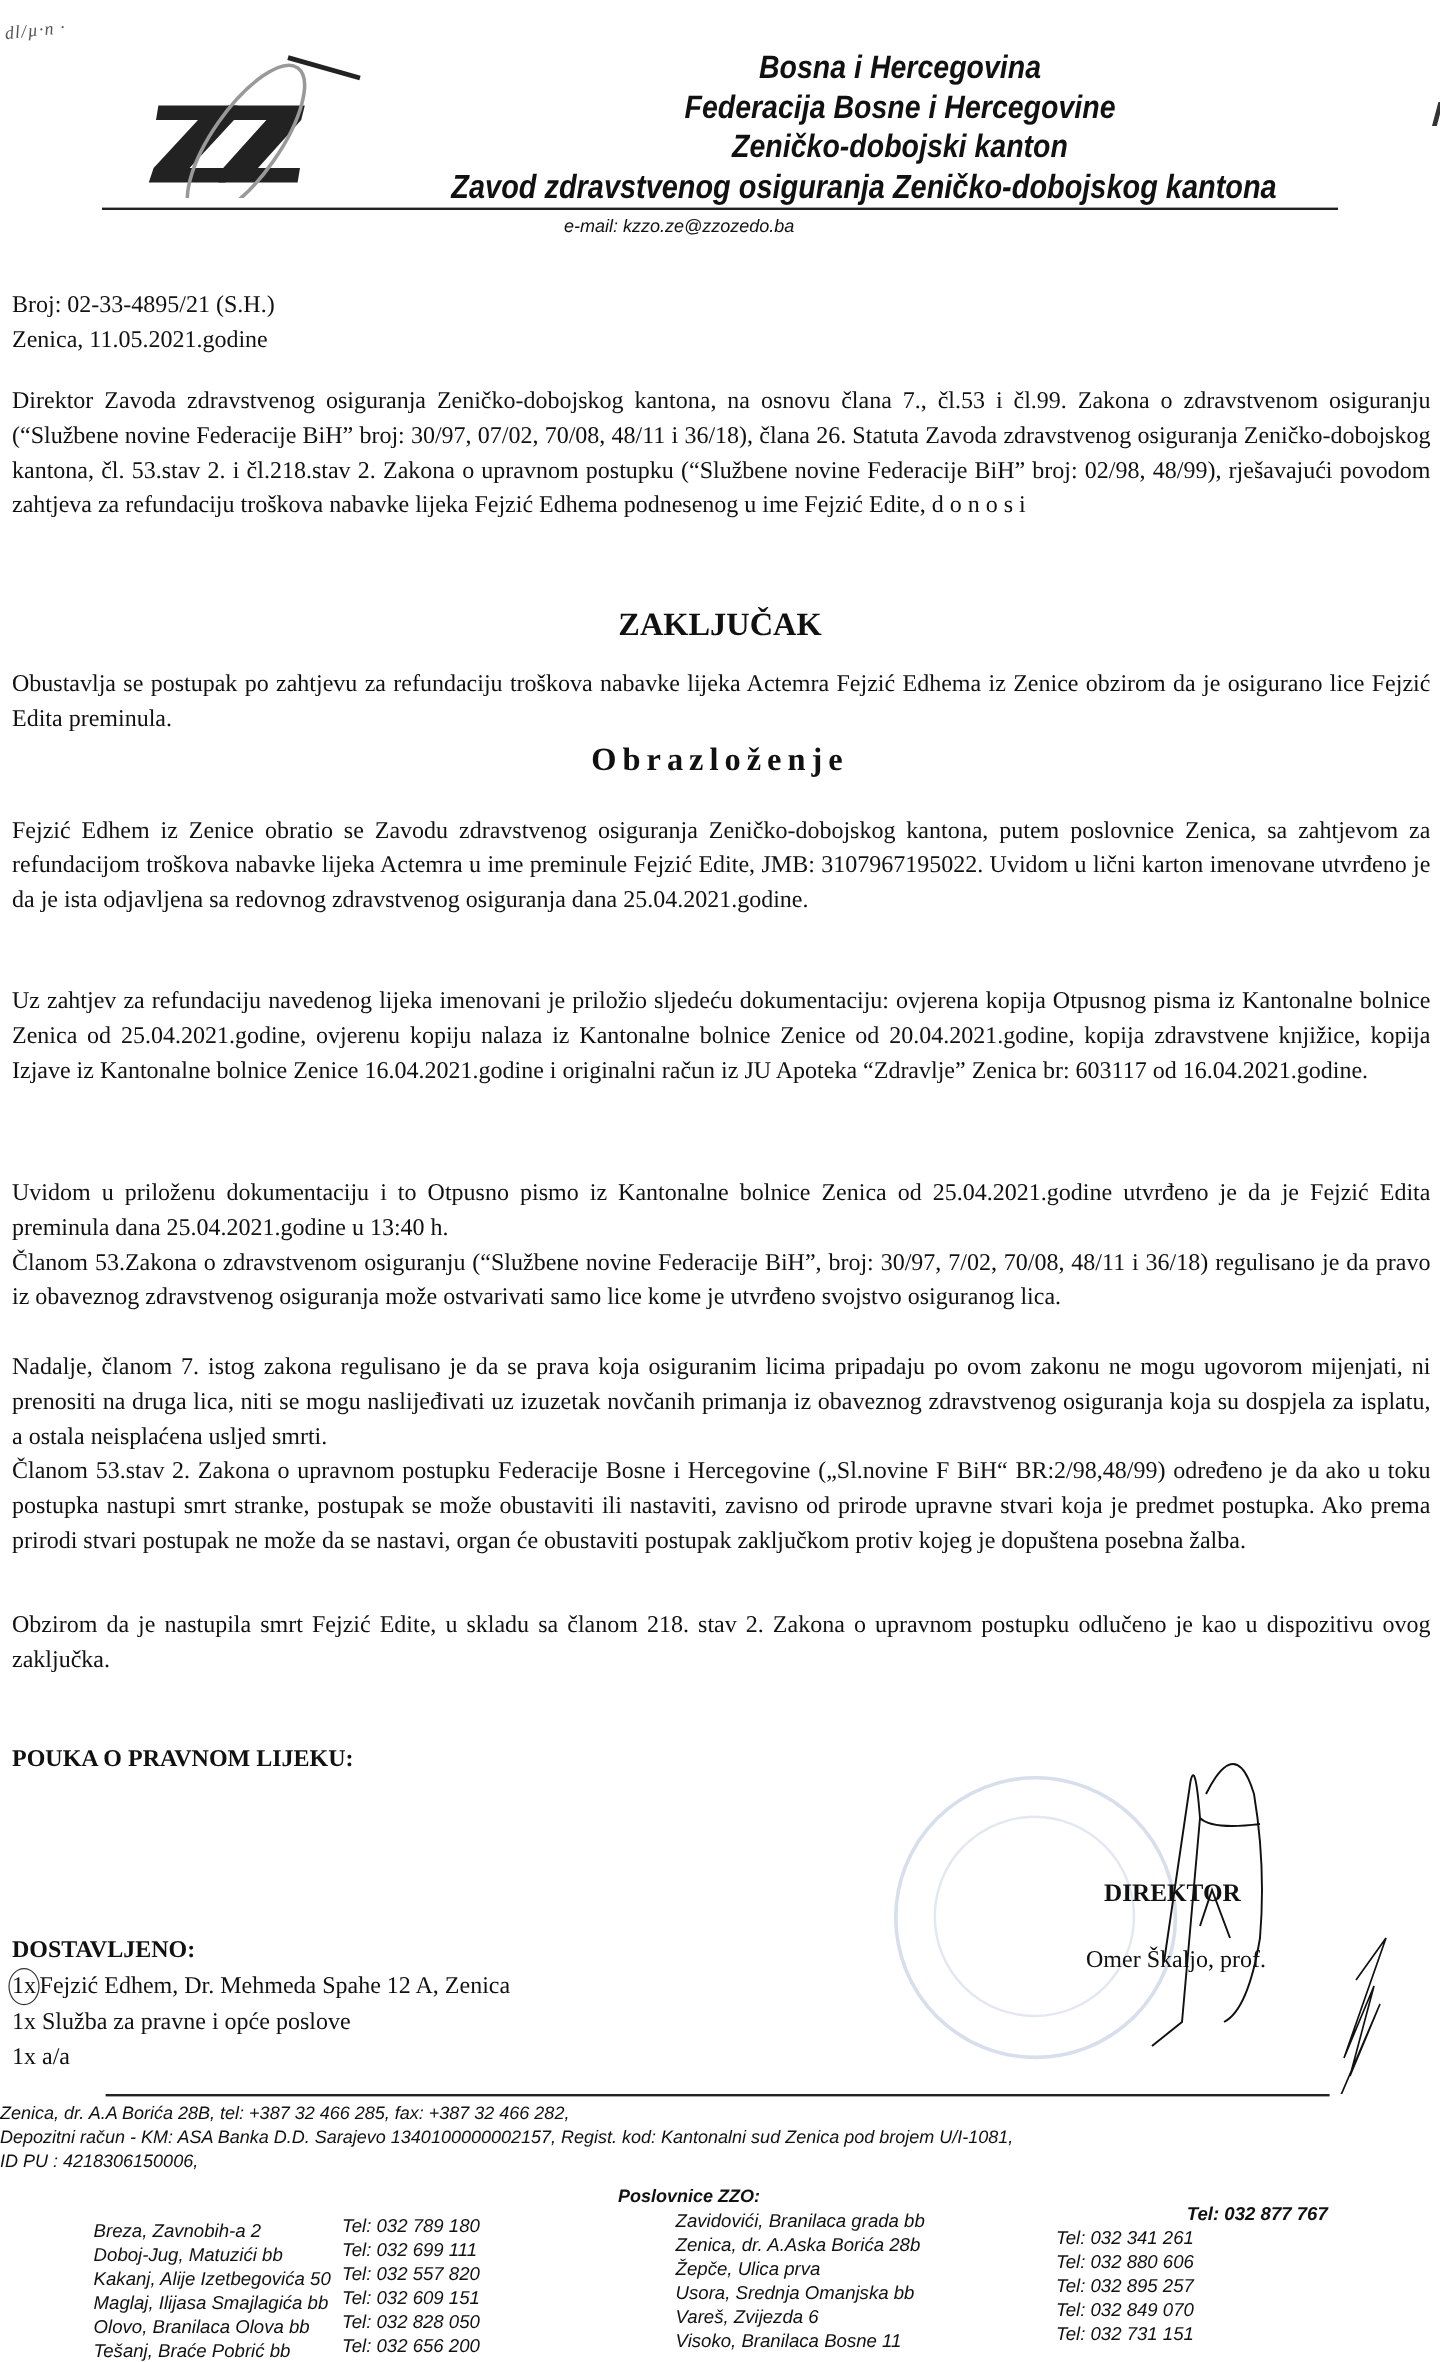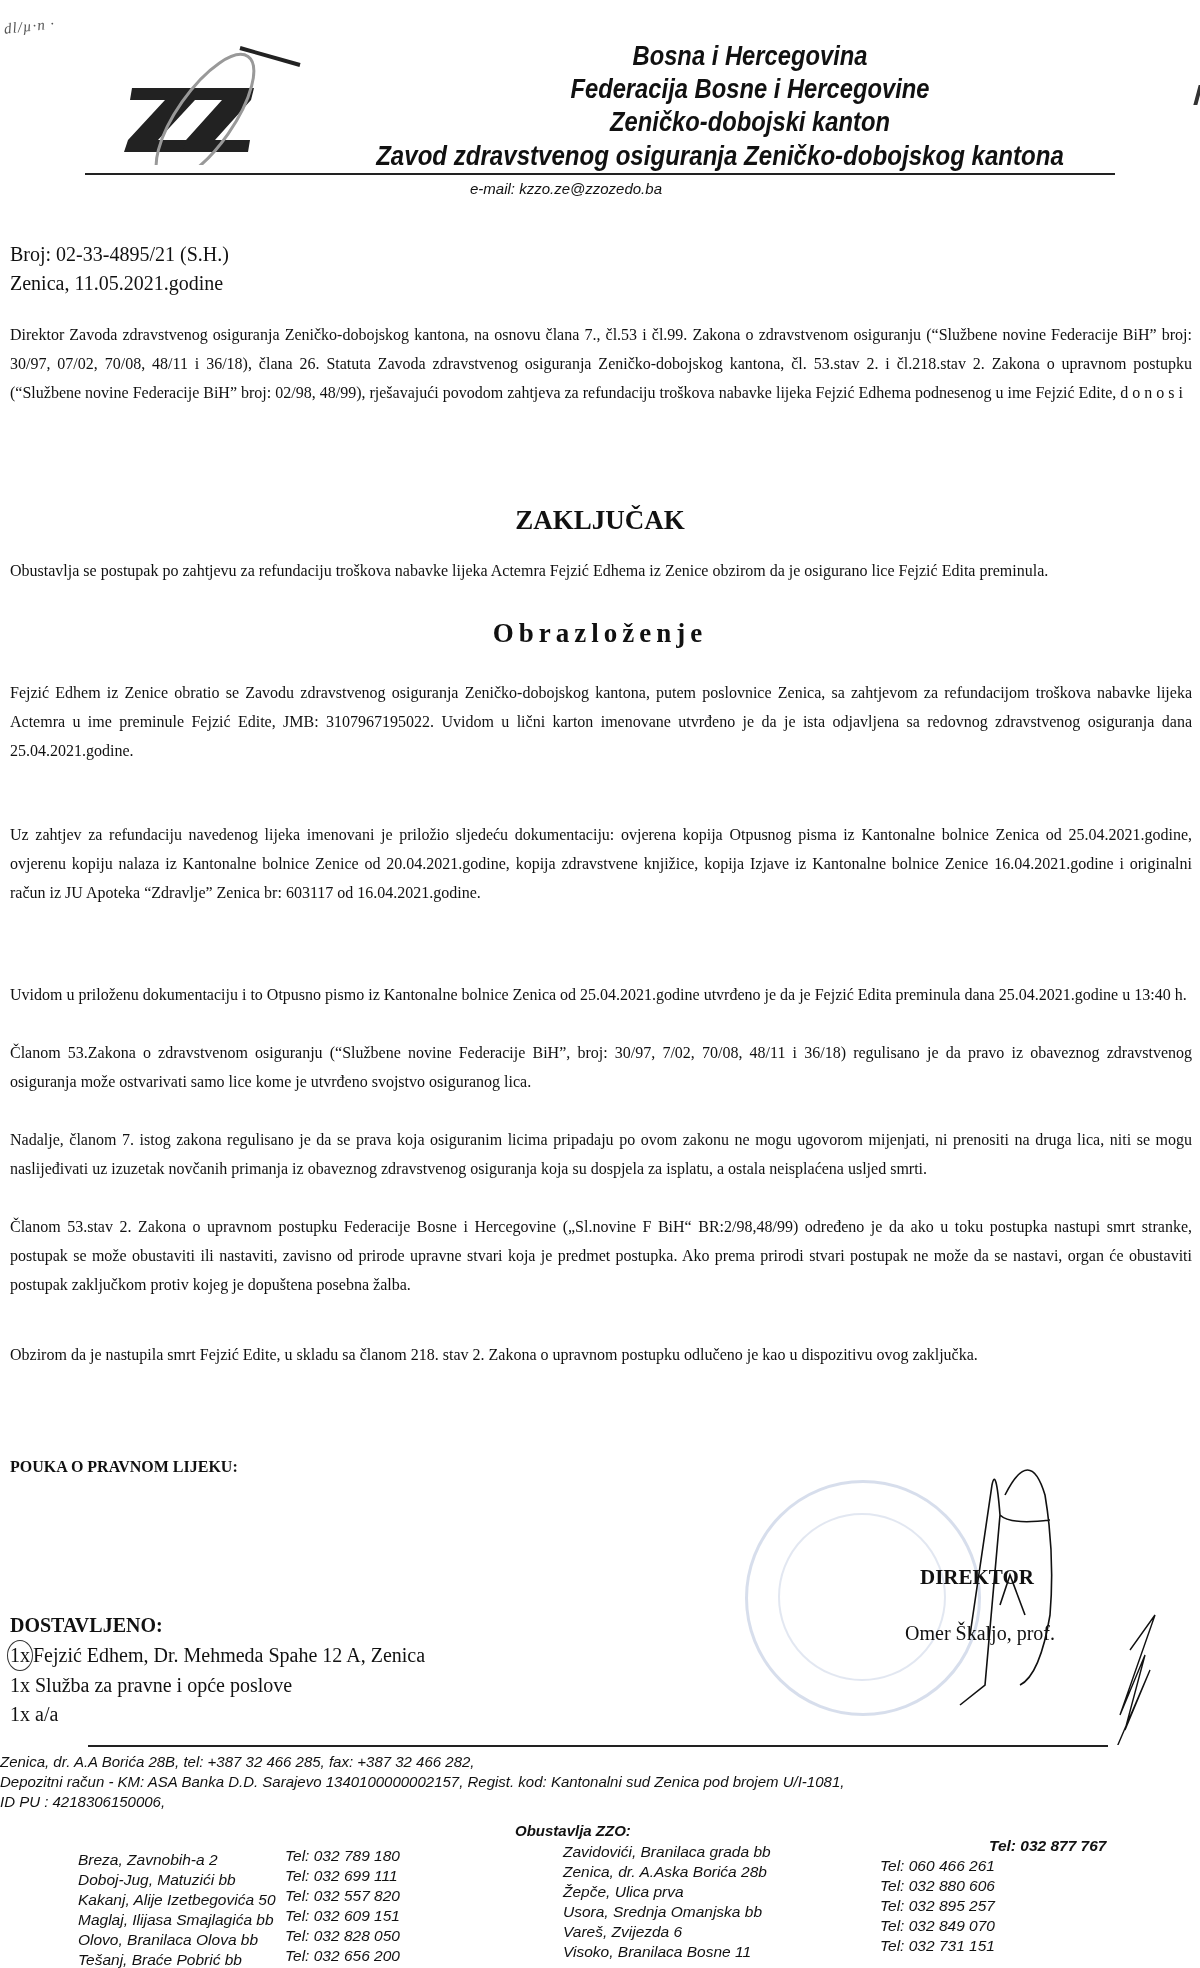--- a/index.html
+++ b/index.html
@@ -9,21 +9,21 @@
     .scribble { position: absolute; left: 4px; top: 18px; font-family: "Liberation Serif", serif; font-style: italic; font-size: 15px; color: #555; transform: rotate(-6deg); letter-spacing: 1px; }
     .logo { position: absolute; left: 110px; top: 40px; width: 210px; height: 125px; }
     .head-lines { position: absolute; left: 300px; top: 40px; width: 900px; text-align: center; font-family: "Liberation Sans", sans-serif; font-weight: bold; font-style: italic; }
     .head-lines div { font-size: 27px; line-height: 33px; transform: scaleX(0.88); }
     .head-lines .l4 { font-size: 28px; margin-left: -60px; transform: scaleX(0.86); }
     .head-rule { position: absolute; left: 85px; top: 173px; width: 1030px; height: 2px; background: #222; }
     .head-email { position: absolute; left: 470px; top: 180px; font-family: "Liberation Sans", sans-serif; font-style: italic; font-size: 15px; }
     .edge-mark { position: absolute; right: 0; top: 85px; width: 4px; height: 20px; background: #333; transform: skewX(-15deg); }
 
     
-    .txt { position: absolute; left: 10px; width: 1182px; font-family: "Liberation Serif", serif; font-size: 16px; line-height: 29px; text-align: justify; transform-origin: left top; }
+    .txt { position: absolute; left: 10px; width: 1182px; font-family: "Liberation Serif", serif; font-size: 20px; line-height: 29px; text-align: justify; transform-origin: left top; }
     .meta { position: absolute; left: 10px; top: 240px; font-family: "Liberation Serif", serif; font-size: 20px; line-height: 29px; }
     .center-title { position: absolute; left: 0; width: 1200px; text-align: center; font-family: "Liberation Serif", serif; font-weight: bold; font-size: 27px; }
     .spaced { letter-spacing: 5px; }
     .pouka-title { font-weight: bold; }
 
     
     .stamp { position: absolute; left: 745px; top: 1480px; width: 230px; height: 230px; border-radius: 50%; border: 3px solid rgba(140,160,200,0.35); }
     .stamp::after { content: ""; position: absolute; left: 30px; top: 30px; width: 164px; height: 164px; border-radius: 50%; border: 2px solid rgba(140,160,200,0.25); }
     .director { position: absolute; left: 920px; top: 1565px; font-family: "Liberation Serif", serif; font-weight: bold; font-size: 21px; }
     .director-name { position: absolute; left: 905px; top: 1622px; font-family: "Liberation Serif", serif; font-size: 20px; }
@@ -99,21 +99,21 @@
   <div class="title">DOSTAVLJENO:</div>
   <div><span class="circled">1x</span><span>Fejzić Edhem, Dr. Mehmeda Spahe 12 A, Zenica</span></div>
   <div><span>1x</span> <span>Služba za pravne i opće poslove</span></div>
   <div><span>1x</span> <span>a/a</span></div>
 </div>
 
 <div class="foot-rule"></div>
 <div class="foot-center" style="top:1752px;">Zenica, dr. A.A Borića 28B, tel: +387 32 466 285, fax: +387 32 466 282,</div>
 <div class="foot-center" style="top:1772px;">Depozitni račun - KM: ASA Banka D.D. Sarajevo 1340100000002157, Regist. kod: Kantonalni sud Zenica pod brojem U/I-1081,</div>
 <div class="foot-center" style="top:1792px;">ID PU : 4218306150006,</div>
-<div class="foot-title">Obustavlja ZZO:</div>
+<div class="foot-title">Poslovnice ZZO:</div>
 
 <div class="branches" style="left:78px; top:1850px;">
   <div class="row">Breza, Zavnobih-a 2</div>
   <div class="row">Doboj-Jug, Matuzići bb</div>
   <div class="row">Kakanj, Alije Izetbegovića 50</div>
   <div class="row">Maglaj, Ilijasa Smajlagića bb</div>
   <div class="row">Olovo, Branilaca Olova bb</div>
   <div class="row">Tešanj, Braće Pobrić bb</div>
 </div>
 <div class="branches" style="left:285px; top:1846px;">
@@ -127,18 +127,18 @@
 <div class="branches" style="left:563px; top:1842px;">
   <div class="row">Zavidovići, Branilaca grada bb</div>
   <div class="row">Zenica, dr. A.Aska Borića 28b</div>
   <div class="row">Žepče, Ulica prva</div>
   <div class="row">Usora, Srednja Omanjska bb</div>
   <div class="row">Vareš, Zvijezda 6</div>
   <div class="row">Visoko, Branilaca Bosne 11</div>
 </div>
 <div class="branches" style="left:880px; top:1836px;">
   <div class="row" style="margin-left:109px;font-weight:bold;">Tel: 032 877 767</div>
-  <div class="row">Tel: 060 466 261</div>
+  <div class="row">Tel: 032 341 261</div>
   <div class="row">Tel: 032 880 606</div>
   <div class="row">Tel: 032 895 257</div>
   <div class="row">Tel: 032 849 070</div>
   <div class="row">Tel: 032 731 151</div>
 </div>
 
 </body></html>

